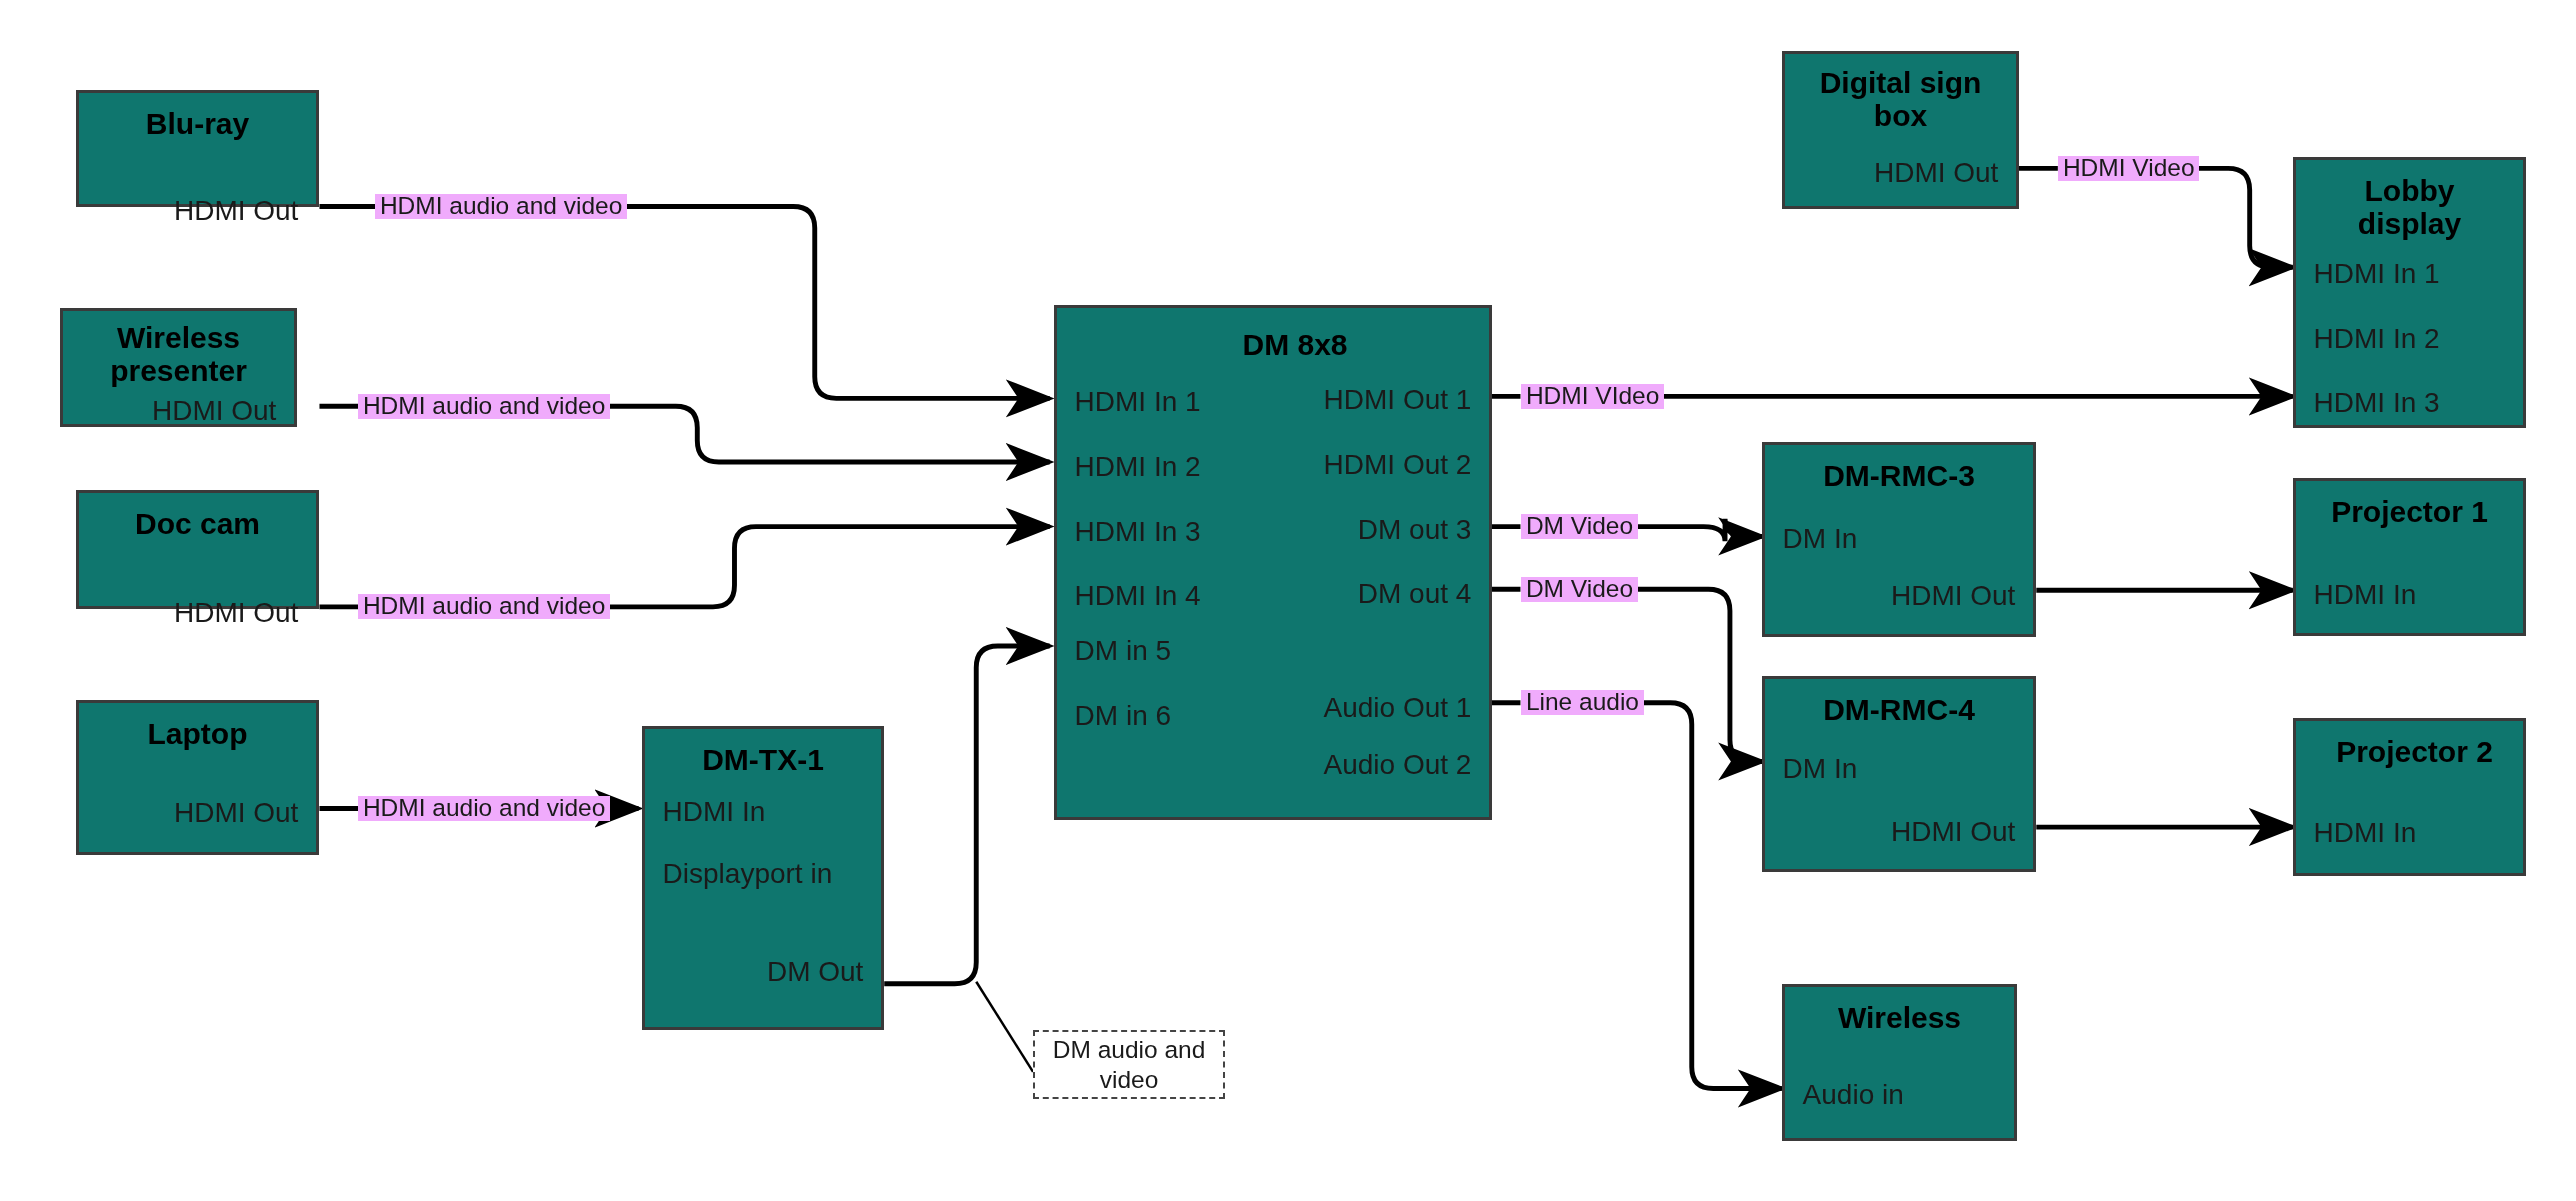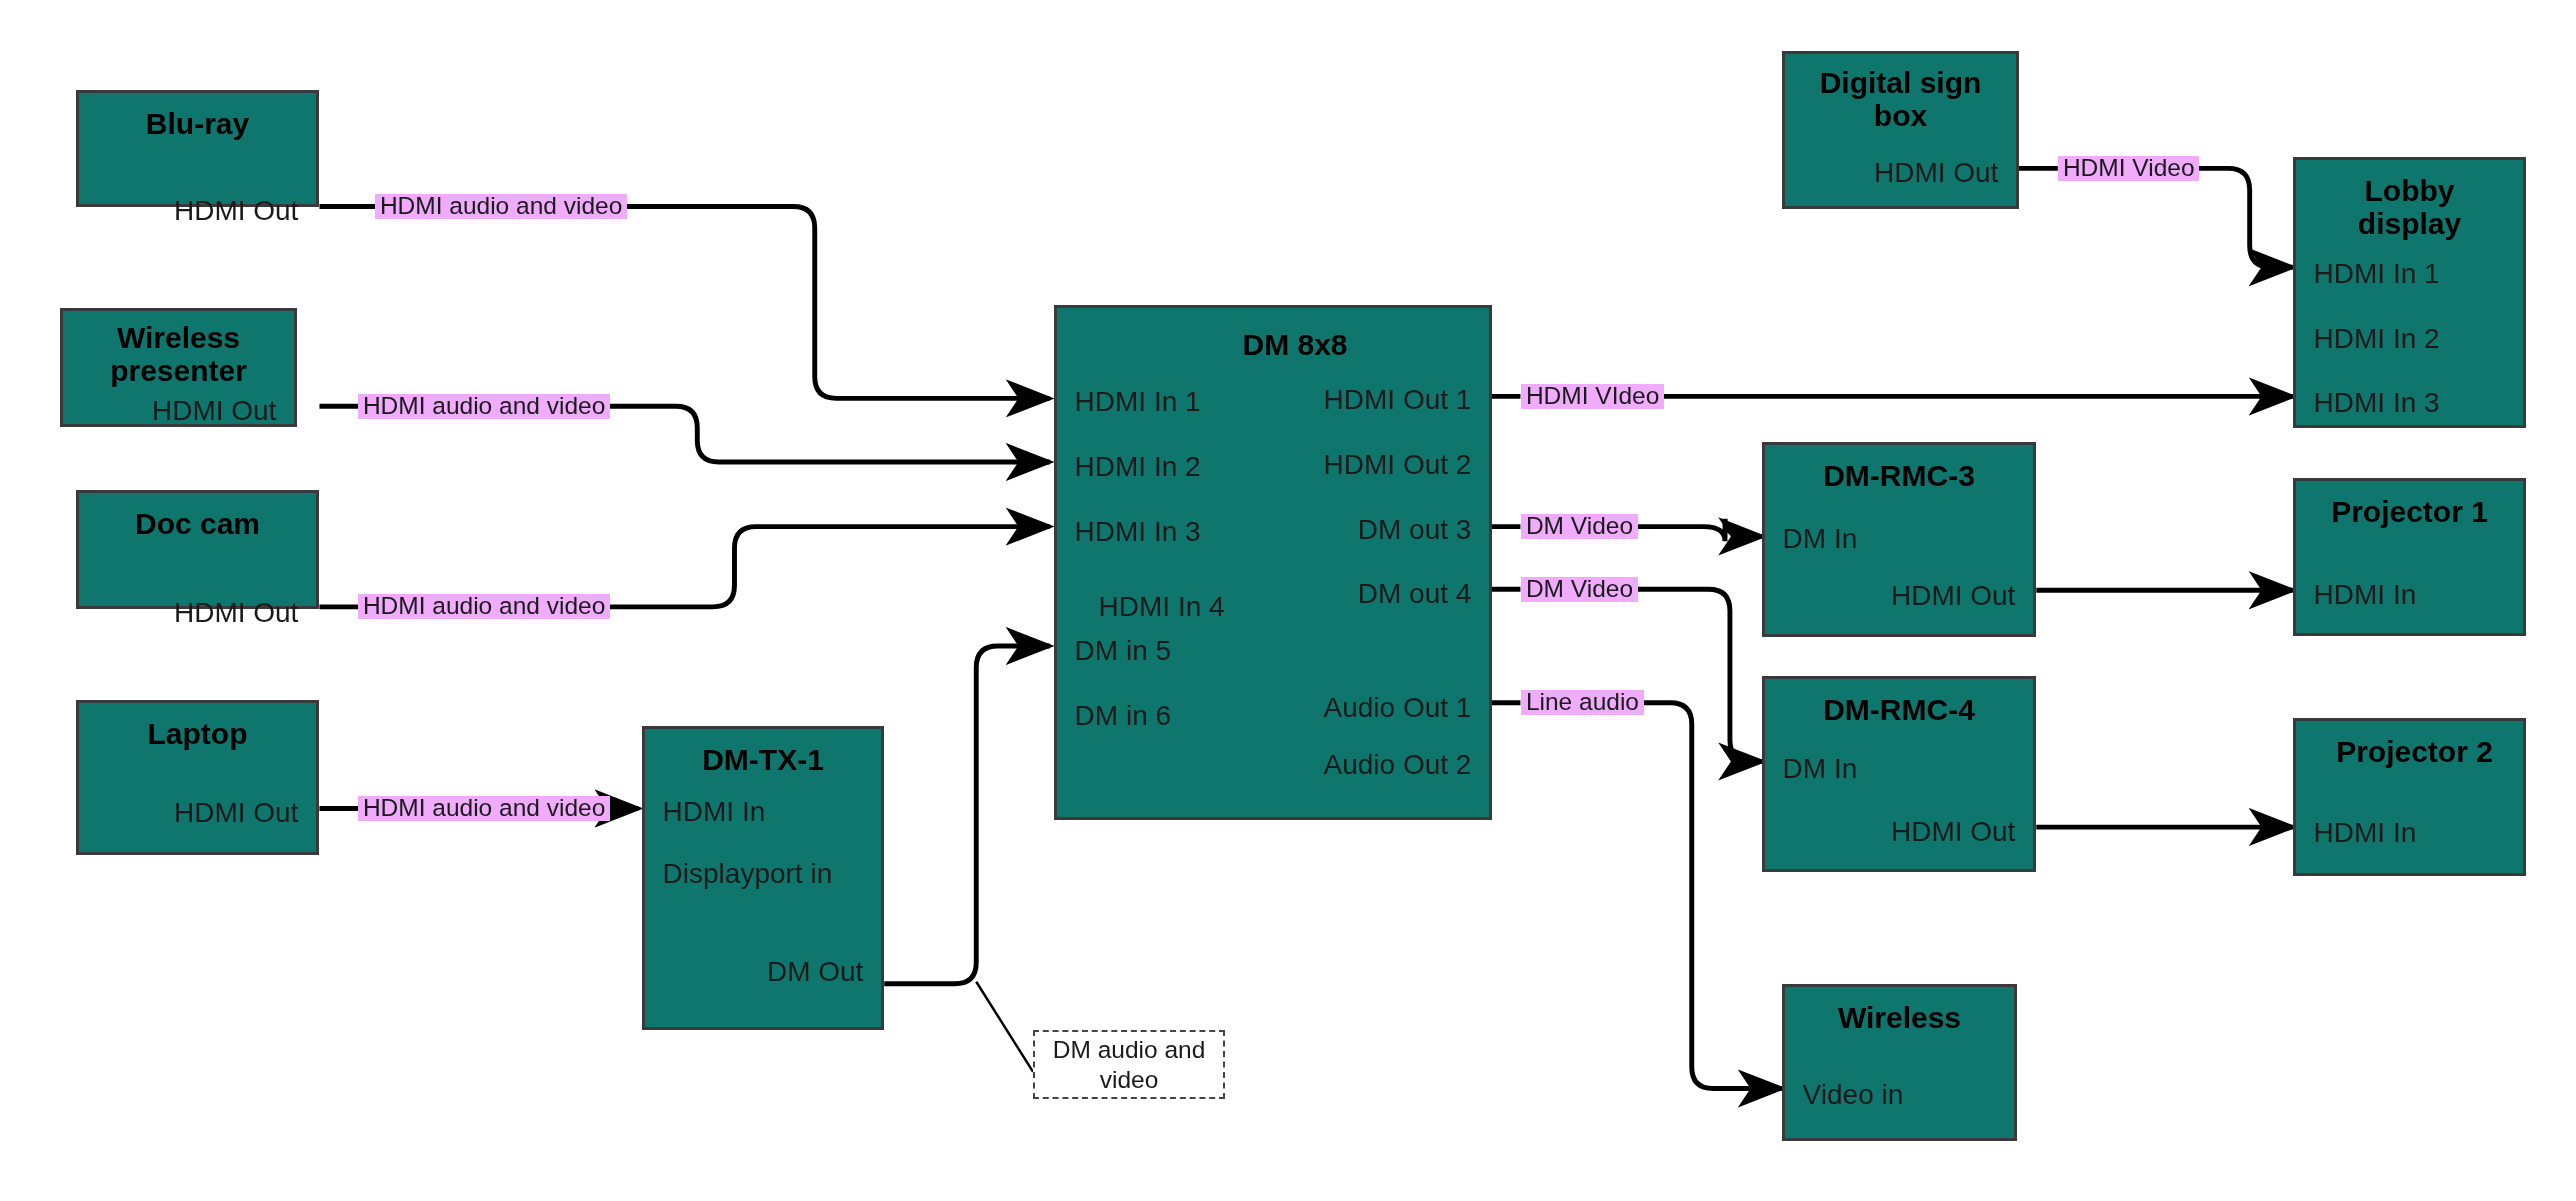--- a/index.html
+++ b/index.html
@@ -164,21 +164,21 @@
     <div class="port left" style="top:117px;margin-top:12px;">Displayport in</div>
     <div class="port right" style="top:227px;">DM Out</div>
   </div>
 
   <div class="node" style="left:1054px; top:305px; width:438px; height:515px;padding-left:44px;">
     <div class="node-title" style="margin-top:19.6px;">DM 8x8</div>
 
     <div class="port left" style="top:78px;">HDMI In 1</div>
     <div class="port left" style="top:143px;">HDMI In 2</div>
     <div class="port left" style="top:208px;">HDMI In 3</div>
-    <div class="port left" style="top:283px;margin-left:24px;">HDMI In 4</div>
+    <div class="port left" style="top:272px;">HDMI In 4</div>
     <div class="port left" style="top:327px;">DM in 5</div>
     <div class="port left" style="top:392px;">DM in 6</div>
 
     <div class="port right" style="top:76px;">HDMI Out 1</div>
     <div class="port right" style="top:141px;">HDMI Out 2</div>
     <div class="port right" style="top:206px;">DM out 3</div>
     <div class="port right" style="top:270px;">DM out 4</div>
     <div class="port right" style="top:384px;">Audio Out 1</div>
     <div class="port right" style="top:441px;">Audio Out 2</div>
   </div>
@@ -214,21 +214,21 @@
     <div class="port left" style="top:98px;">HDMI In</div>
   </div>
 
   <div class="node" style="left:2293px; top:718px; width:233px; height:158px;">
     <div class="node-title" style="margin-top:13.7px;padding-left:10px;">Projector 2</div>
     <div class="port left" style="top:96px;">HDMI In</div>
   </div>
 
   <div class="node" style="left:1782px; top:984px; width:235px; height:157px;">
     <div class="node-title" style="margin-top:13.7px;">Wireless</div>
-    <div class="port left" style="top:92px;">Video in</div>
+    <div class="port left" style="top:92px;">Audio in</div>
   </div>
 
   <div class="edge-label" style="left:375px; top:194px;">HDMI audio and video</div>
 
   <div class="edge-label" style="left:358px; top:394px;">HDMI audio and video</div>
 
   <div class="edge-label" style="left:358px; top:594px;">HDMI audio and video</div>
 
   <div class="edge-label" style="left:358px; top:796px;">HDMI audio and video</div>
 

